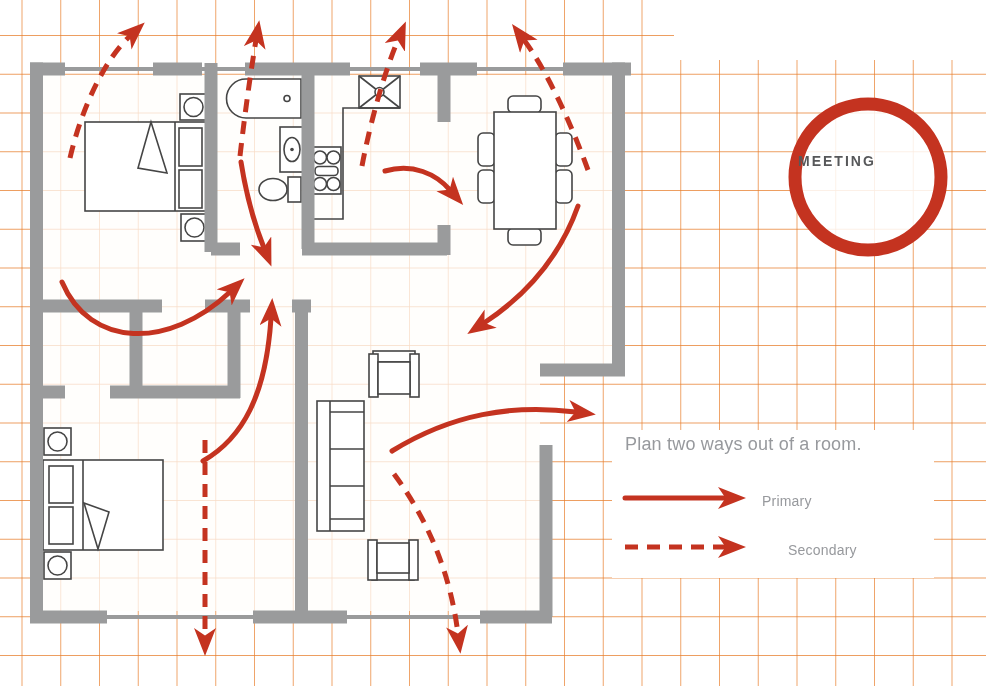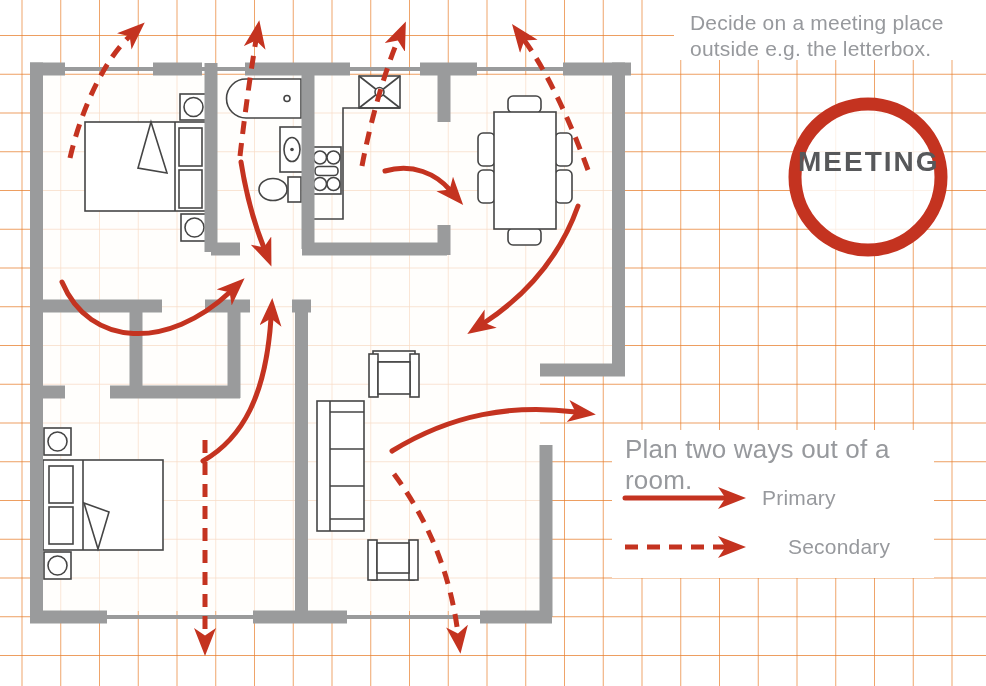--- a/index.html
+++ b/index.html
@@ -17,28 +17,28 @@
     font-family:"Liberation Sans", sans-serif;
   }
   .stage svg{position:absolute;left:0;top:0;}
   .overlay{position:absolute;z-index:5;}
   .note-text{
     left:690px;top:10px;width:292px;
     font-size:21px;line-height:26px;color:var(--text);letter-spacing:.2px;
   }
   .meeting-text{
     left:798px;top:146px;width:140px;text-align:left;
-    font-size:28px;line-height:31px;font-weight:bold;color:var(--meeting-text);
+    font-size:14px;line-height:31px;font-weight:bold;color:var(--meeting-text);
     letter-spacing:2px;
   }
   .legend-heading{
     left:625px;top:434px;width:300px;
-    font-size:26px;color:var(--text);letter-spacing:.2px;
-  }
-  .legend-label{font-size:21px;color:var(--text);letter-spacing:.2px;}
+    font-size:18px;color:var(--text);letter-spacing:.2px;
+  }
+  .legend-label{font-size:14px;color:var(--text);letter-spacing:.2px;margin-top:7px;}
   .legend-label.l1{left:762px;top:486px;}
   .legend-label.l2{left:788px;top:535px;}
 
   
   .route{fill:none;stroke:var(--red);stroke-width:5;stroke-linecap:round;}
   .route.dashed{stroke-dasharray:13 9;stroke-linecap:butt;}
 
   .furn{stroke:var(--furn);stroke-width:1.6;fill:#fff;}
   .furn-line{stroke:var(--furn);stroke-width:1.6;fill:none;}
   .wall{stroke:var(--wall);stroke-width:13;fill:none;}
@@ -218,24 +218,20 @@
         <path d="M240,156 C245,112 251,70 256,40" class="route dashed" marker-end="url(#ah)"></path>
         <path d="M362,166 C371,118 386,68 398,40" class="route dashed" marker-end="url(#ah)"></path>
         <path d="M588,170 C569,118 545,68 524,40" class="route dashed" marker-end="url(#ah)"></path>
         <path d="M205,440 L205,636" class="route dashed" marker-end="url(#ah)"></path>
         <path d="M394,474 C431,524 451,578 458,634" class="route dashed" marker-end="url(#ah)"></path>
         <path d="M625,498 L726,498" class="route" marker-end="url(#ah)"></path>
         <path d="M625,547 L726,547" class="route dashed" marker-end="url(#ah)"></path>
       </g>
 </svg>
 
-<div class="overlay note-text">
-  <div>Decide on a meeting place</div>
-  <div>outside e.g. the letterbox.</div>
-</div>
 
 <div class="overlay meeting-text">
   <div>MEETING</div>
 </div>
 
 <div class="overlay legend-heading">Plan two ways out of a room.</div>
 <div class="overlay legend-label l1">Primary</div>
 <div class="overlay legend-label l2">Secondary</div>
 
 </div>

